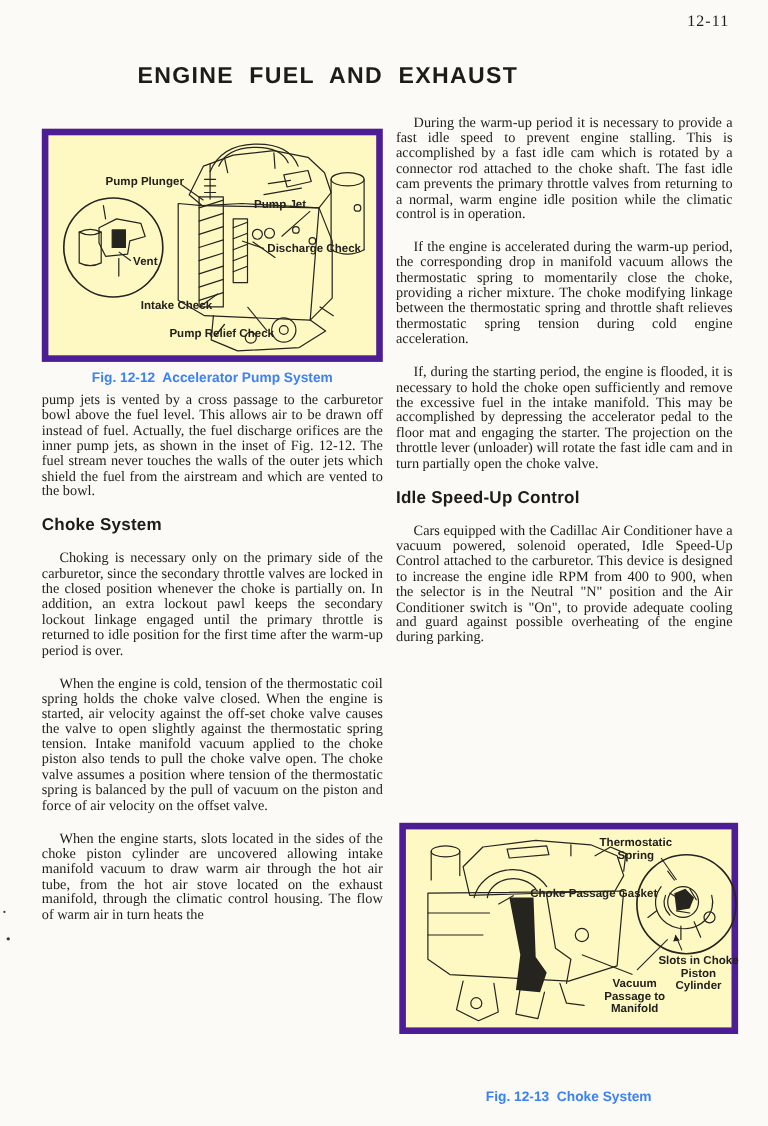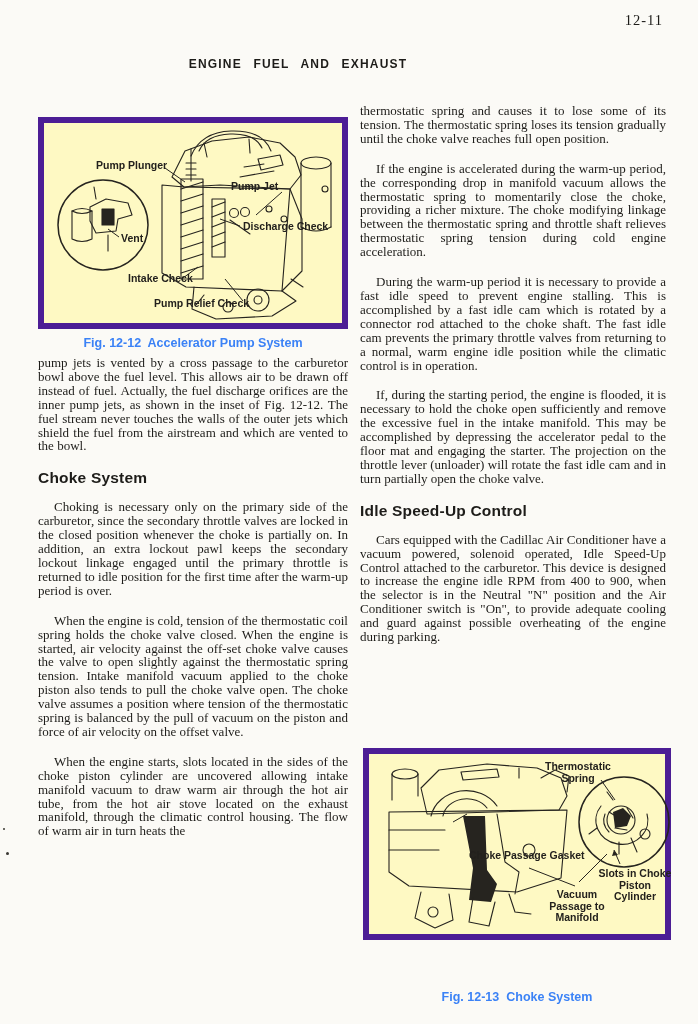--- a/index.html
+++ b/index.html
@@ -12,21 +12,21 @@
     position:relative; overflow:hidden;
   }
   .page-number {
     position:absolute; top:12px; right:35px;
     font-size:14.5px; letter-spacing:1px;
   }
   .page-title {
     position:absolute; top:57px; left:0; width:596px;
     text-align:center;
     font-family:"Liberation Sans", sans-serif;
-    font-weight:700; font-size:12px;
+    font-weight:700; font-size:21px;
     letter-spacing:1.2px; word-spacing:7px;
   }
   .col { position:absolute; }
   .col-left  { left:38px;  top:356px; width:310px; }
   .col-right { left:360px; top:104px; width:306px; }
   p.body {
     font-size:13px; line-height:13.9px;
     text-align:justify; margin:0 0 16px 0; text-indent:16px;
   }
   p.body.noindent { text-indent:0; }
@@ -134,23 +134,22 @@
 
 <div class="col col-left">
   <p class="body noindent">pump jets is vented by a cross passage to the carburetor bowl above the fuel level. This allows air to be drawn off instead of fuel. Actually, the fuel discharge orifices are the inner pump jets, as shown in the inset of Fig. 12-12. The fuel stream never touches the walls of the outer jets which shield the fuel from the airstream and which are vented to the bowl.</p>
   <h2 class="sect">Choke System</h2>
   <p class="body">Choking is necessary only on the primary side of the carburetor, since the secondary throttle valves are locked in the closed position whenever the choke is partially on. In addition, an extra lockout pawl keeps the secondary lockout linkage engaged until the primary throttle is returned to idle position for the first time after the warm-up period is over.</p>
   <p class="body">When the engine is cold, tension of the thermostatic coil spring holds the choke valve closed. When the engine is started, air velocity against the off-set choke valve causes the valve to open slightly against the thermostatic spring tension. Intake manifold vacuum applied to the choke piston also tends to pull the choke valve open. The choke valve assumes a position where tension of the thermostatic spring is balanced by the pull of vacuum on the piston and force of air velocity on the offset valve.</p>
   <p class="body">When the engine starts, slots located in the sides of the choke piston cylinder are uncovered allowing intake manifold vacuum to draw warm air through the hot air tube, from the hot air stove located on the exhaust manifold, through the climatic control housing. The flow of warm air in turn heats the</p>
 </div>
 
 <div class="col col-right">
-  <p class="body noindent">thermostatic spring and causes it to lose some of its tension. The thermostatic spring loses its tension gradually until the choke valve reaches full open position.</p>
+  <p class="body">During the warm-up period it is necessary to provide a fast idle speed to prevent engine stalling. This is accomplished by a fast idle cam which is rotated by a connector rod attached to the choke shaft. The fast idle cam prevents the primary throttle valves from returning to a normal, warm engine idle position while the climatic control is in operation.</p>
   <p class="body">If the engine is accelerated during the warm-up period, the corresponding drop in manifold vacuum allows the thermostatic spring to momentarily close the choke, providing a richer mixture. The choke modifying linkage between the thermostatic spring and throttle shaft relieves thermostatic spring tension during cold engine acceleration.</p>
-  <p class="body">During the warm-up period it is necessary to provide a fast idle speed to prevent engine stalling. This is accomplished by a fast idle cam which is rotated by a connector rod attached to the choke shaft. The fast idle cam prevents the primary throttle valves from returning to a normal, warm engine idle position while the climatic control is in operation.</p>
   <p class="body">If, during the starting period, the engine is flooded, it is necessary to hold the choke open sufficiently and remove the excessive fuel in the intake manifold. This may be accomplished by depressing the accelerator pedal to the floor mat and engaging the starter. The projection on the throttle lever (unloader) will rotate the fast idle cam and in turn partially open the choke valve.</p>
   <h2 class="sect">Idle Speed-Up Control</h2>
   <p class="body">Cars equipped with the Cadillac Air Conditioner have a vacuum powered, solenoid operated, Idle Speed-Up Control attached to the carburetor. This device is designed to increase the engine idle RPM from 400 to 900, when the selector is in the Neutral "N" position and the Air Conditioner switch is "On", to provide adequate cooling and guard against possible overheating of the engine during parking.</p>
 </div>
 
 <div class="fig" id="fig1213">
   <svg width="304" height="186" viewBox="0 0 304 186">
     <g stroke="#26241f" fill="none" stroke-width="1.1" stroke-linejoin="round" stroke-linecap="round">
 
       <ellipse cx="36" cy="20" rx="13" ry="5"></ellipse>
@@ -189,20 +188,20 @@
     <g stroke="#26241f" stroke-width="1" fill="none">
       <path d="M232 26 L246 46"></path>
       <path d="M98 60 L84 68"></path>
       <path d="M251 110 L245 96"></path>
       <path d="M245 96 l-2 6 l6 -1 z" fill="#26241f" stroke="none"></path>
       <path d="M206 132 L160 114"></path>
       <path d="M210 128 L238 100"></path>
     </g>
   </svg>
   <div class="fig-label wrap" style="left:174px; top:7px;  width:70px;">Thermostatic Spring</div>
-  <div class="fig-label" style="left:100px; top:53px;margin-top:43px;">Choke Passage Gasket</div>
+  <div class="fig-label" style="left:113px; top:53px;">Choke Passage Gasket</div>
   <div class="fig-label wrap" style="left:228px; top:114px; width:76px;">Slots in Choke Piston Cylinder</div>
   <div class="fig-label wrap" style="left:178px; top:135px; width:60px;">Vacuum Passage to Manifold</div>
 </div>
 <div class="caption" id="cap1213">Fig. 12-13  Choke System</div>
 
 <div class="speck" style="left:6px; top:852px; width:3px; height:3px;"></div>
 <div class="speck" style="left:3px; top:828px; width:2px; height:2px;"></div>
 
 </body></html>

